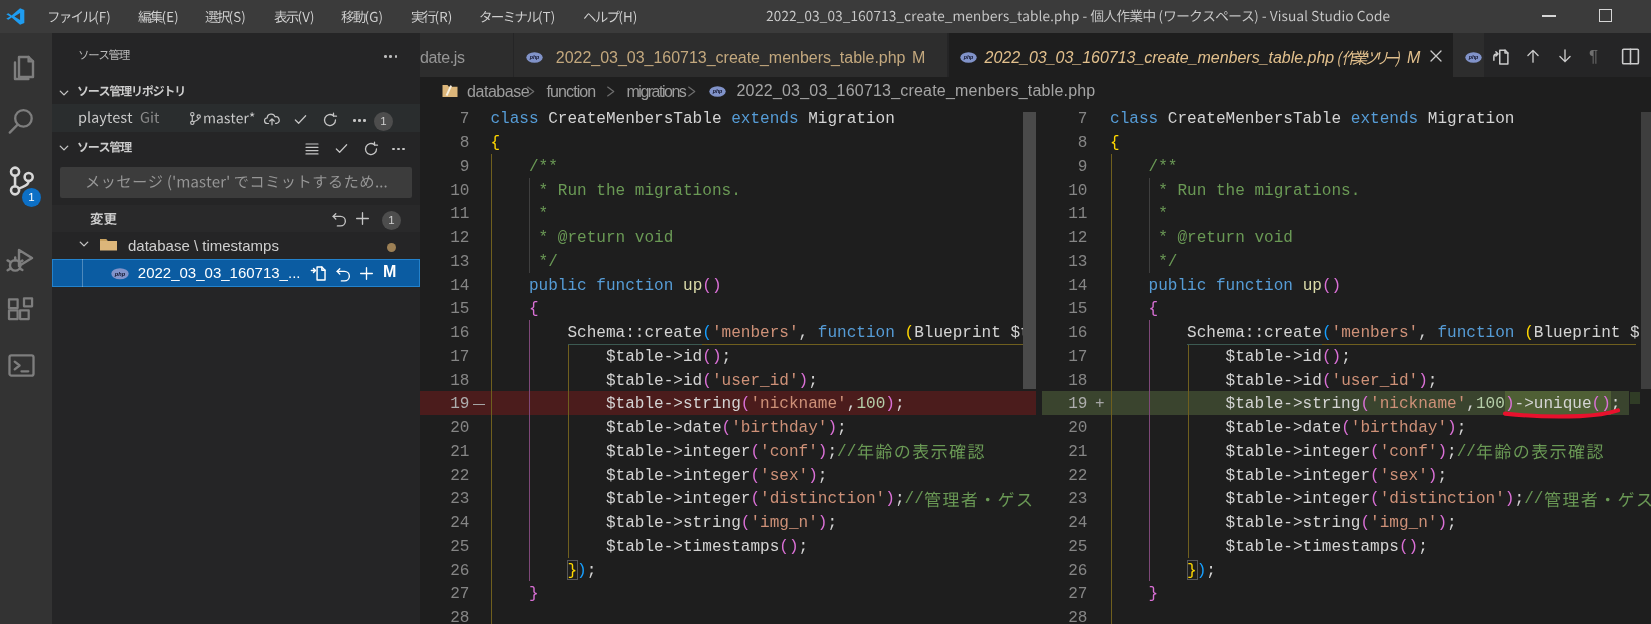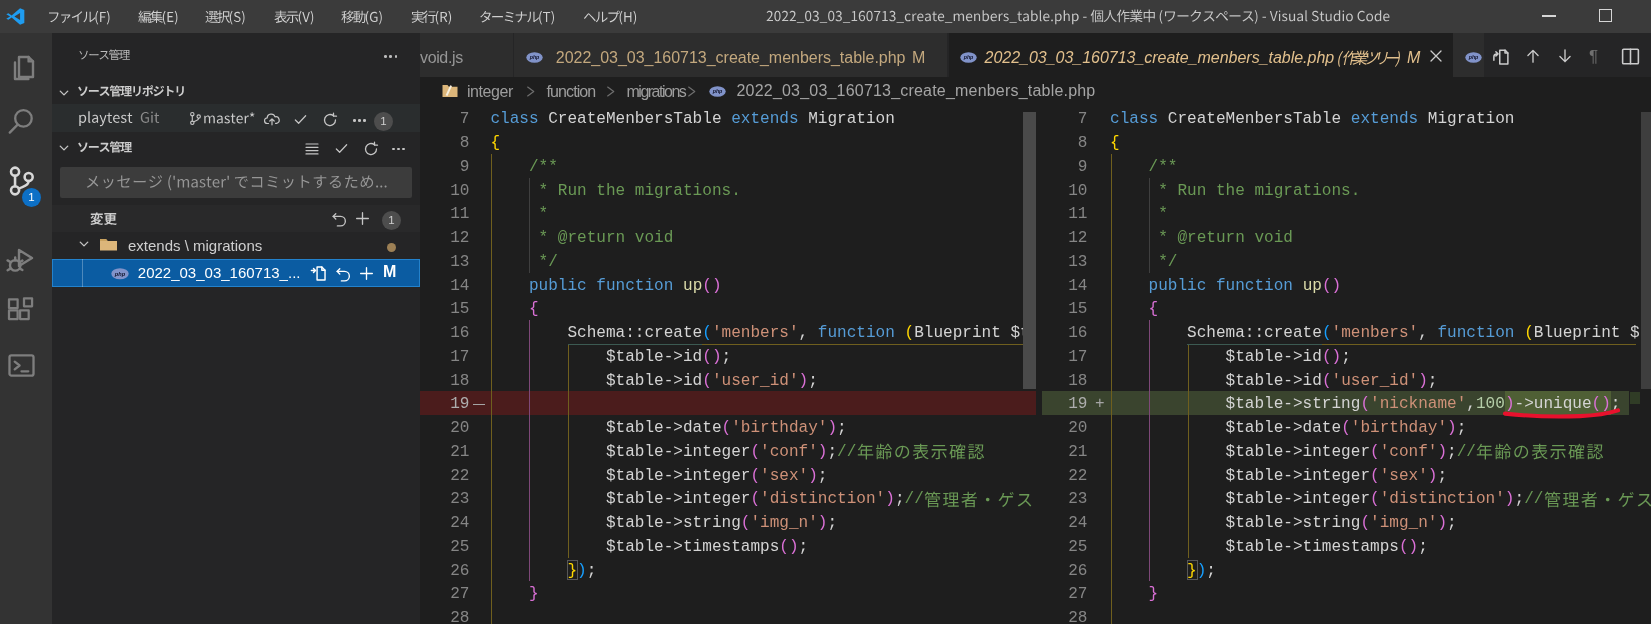--- a/index.html
+++ b/index.html
@@ -118,21 +118,21 @@
     <svg style="position:absolute;left:335px;top:265px" width="17" height="17" viewBox="0 0 16 16" fill="none" stroke="#ffffff" stroke-width="1.25" stroke-linecap="round" stroke-linejoin="round">
       <path d="M4.5 3.5 2 6l2.5 2.5"></path>
       <path d="M2 6h7a4.5 4.5 0 0 1 0 9H6"></path>
     </svg>
     <svg style="position:absolute;left:357.5px;top:265px" width="17" height="17" viewBox="0 0 16 16" fill="none" stroke="#ffffff" stroke-width="1.25" stroke-linecap="round" stroke-linejoin="round">
       <path d="M8 2.5v11M2.5 8h11"></path>
     </svg>
     <div style="position:absolute;left:383px;top:263px;width:18px;height:20px;color:#fff;font-size:16px;font-weight:600">M</div>
     <div style="position:absolute;left:420px;top:33px;width:1231px;height:44px;background:#252526"></div>
     <div style="position:absolute;left:420px;top:33px;width:93px;height:44px;background:#2d2d2d"></div>
-    <div style="position:absolute;left:420px;top:48px;width:93px;height:20px;color:#969696;font-size:16px;line-height:20px;letter-spacing:-0.36px">void.js</div>
+    <div style="position:absolute;left:420px;top:48px;width:93px;height:20px;color:#969696;font-size:16px;line-height:20px;letter-spacing:-0.36px">date.js</div>
     <div style="position:absolute;left:514px;top:33px;width:433px;height:44px;background:#2d2d2d"></div>
     <svg class="abs" style="left:526px;top:52px" width="17" height="11" viewBox="0 0 18 11.5">
       <ellipse cx="9" cy="5.75" rx="8.7" ry="5.5" fill="#8193c9"></ellipse>
       <text x="9" y="7.8" font-size="5.6" font-style="italic" font-weight="bold" fill="#10132b" text-anchor="middle" font-family="Liberation Sans">php</text>
     </svg>
     <div style="position:absolute;left:555.8px;top:48px;width:360px;height:20px;color:#c3a87e;font-size:16px;line-height:20px;letter-spacing:-0.02px">2022_03_03_160713_create_menbers_table.php</div>
     <div style="position:absolute;left:912px;top:48px;width:20px;height:20px;color:#c3a87e;font-size:16px;line-height:20px">M</div>
     <div style="position:absolute;left:948.5px;top:33px;width:506px;height:44px;background:#1e1e1e"></div>
     <svg class="abs" style="left:960px;top:52px" width="17" height="11" viewBox="0 0 18 11.5">
       <ellipse cx="9" cy="5.75" rx="8.7" ry="5.5" fill="#8193c9"></ellipse>
@@ -162,21 +162,21 @@
     <div style="position:absolute;left:1589px;top:46px;width:20px;height:22px;color:#707070;font-size:17px;line-height:22px">¶</div>
     <svg style="position:absolute;left:1620px;top:46px" width="21" height="21" viewBox="0 0 16 16" fill="none" stroke="#cccccc" stroke-width="1.2" stroke-linecap="round" stroke-linejoin="round">
       <rect x="2" y="2.5" width="12" height="11" rx="0.8"></rect>
       <path d="M8 2.5v11"></path>
     </svg>
     <div style="position:absolute;left:420px;top:77px;width:1231px;height:28px;background:#1e1e1e"></div>
     <svg class="abs" style="left:442px;top:84px" width="16" height="14" viewBox="0 0 16 14">
       <path fill="#dcb67a" d="M.5 1h5l1.4 1.7h8.6V13H.5z"></path>
       <path fill="#f6eedd" d="m8.2 1.2 1.8.9L5.5 12l-1.9-.8z"></path>
     </svg>
-    <div style="position:absolute;left:467px;top:82.5px;width:150px;height:18px;color:#9d9d9d;font-size:16px;line-height:18px;letter-spacing:-0.45px">integer</div>
+    <div style="position:absolute;left:467px;top:82.5px;width:150px;height:18px;color:#9d9d9d;font-size:16px;line-height:18px;letter-spacing:-0.45px">database</div>
     <svg style="position:absolute;left:524px;top:85px" width="13" height="13" viewBox="0 0 16 16" fill="none" stroke="#6f6f6f" stroke-width="1.45" stroke-linecap="round" stroke-linejoin="round">
       <path d="M4.5 2.5 12 8l-7.5 5.5"></path>
     </svg>
     <div style="position:absolute;left:546.5px;top:82.5px;width:150px;height:18px;color:#9d9d9d;font-size:16px;line-height:18px;letter-spacing:-0.9px">function</div>
     <svg style="position:absolute;left:603.5px;top:85px" width="13" height="13" viewBox="0 0 16 16" fill="none" stroke="#6f6f6f" stroke-width="1.45" stroke-linecap="round" stroke-linejoin="round">
       <path d="M4.5 2.5 12 8l-7.5 5.5"></path>
     </svg>
     <div style="position:absolute;left:626.5px;top:82.5px;width:150px;height:18px;color:#9d9d9d;font-size:16px;line-height:18px;letter-spacing:-1.5px">migrations</div>
     <svg style="position:absolute;left:685px;top:85px" width="13" height="13" viewBox="0 0 16 16" fill="none" stroke="#6f6f6f" stroke-width="1.45" stroke-linecap="round" stroke-linejoin="round">
       <path d="M4.5 2.5 12 8l-7.5 5.5"></path>
@@ -209,20 +209,21 @@
       <div class="mono abs" style="left:70.4px;top:264.65px;color:#d4d4d4">            <span style="color:#d4d4d4">$table-&gt;id</span><span style="color:#da70d6">(</span><span style="color:#ce9178">'user_id'</span><span style="color:#da70d6">)</span><span style="color:#d4d4d4">;</span></div>
       <div class="mono abs" style="left:70.4px;top:312.15px;color:#d4d4d4">            <span style="color:#d4d4d4">$table-&gt;date</span><span style="color:#da70d6">(</span><span style="color:#ce9178">'birthday'</span><span style="color:#da70d6">)</span><span style="color:#d4d4d4">;</span></div>
       <div class="mono abs" style="left:70.4px;top:335.9px;color:#d4d4d4">            <span style="color:#d4d4d4">$table-&gt;integer</span><span style="color:#da70d6">(</span><span style="color:#ce9178">'conf'</span><span style="color:#da70d6">)</span><span style="color:#d4d4d4">;</span><span style="color:#6a9955">//</span></div>
       <div class="mono abs" style="left:70.4px;top:359.65px;color:#d4d4d4">            <span style="color:#d4d4d4">$table-&gt;integer</span><span style="color:#da70d6">(</span><span style="color:#ce9178">'sex'</span><span style="color:#da70d6">)</span><span style="color:#d4d4d4">;</span></div>
       <div class="mono abs" style="left:70.4px;top:383.4px;color:#d4d4d4">            <span style="color:#d4d4d4">$table-&gt;integer</span><span style="color:#da70d6">(</span><span style="color:#ce9178">'distinction'</span><span style="color:#da70d6">)</span><span style="color:#d4d4d4">;</span><span style="color:#6a9955">//</span></div>
       <div class="mono abs" style="left:70.4px;top:407.15px;color:#d4d4d4">            <span style="color:#d4d4d4">$table-&gt;string</span><span style="color:#da70d6">(</span><span style="color:#ce9178">'img_n'</span><span style="color:#da70d6">)</span><span style="color:#d4d4d4">;</span></div>
       <div class="mono abs" style="left:70.4px;top:430.9px;color:#d4d4d4">            <span style="color:#d4d4d4">$table-&gt;timestamps</span><span style="color:#da70d6">()</span><span style="color:#d4d4d4">;</span></div>
       <div class="mono abs" style="left:70.4px;top:454.65px;color:#d4d4d4">        <span style="color:#ffd700">}</span><span style="color:#179fff">)</span><span style="color:#d4d4d4">;</span></div>
       <div class="mono abs" style="left:70.4px;top:478.4px;color:#d4d4d4">    <span style="color:#da70d6">}</span></div>
       <div class="mono abs" style="left:70.4px;top:502.15px;color:#d4d4d4"></div>
+      <div class="mono abs" style="left:70.4px;top:288.4px;color:#d4d4d4">            <span style="color:#d4d4d4">$table-&gt;string</span><span style="color:#da70d6">(</span><span style="color:#ce9178">'nickname'</span><span style="color:#d4d4d4">,</span><span style="color:#b5cea8">100</span><span style="color:#da70d6">)</span><span style="color:#d4d4d4">;</span></div>
       <div class="mono abs" style="left:9.5px;top:3.4px;width:40px;text-align:right;color:#858585">7</div>
       <div class="mono abs" style="left:9.5px;top:27.15px;width:40px;text-align:right;color:#858585">8</div>
       <div class="mono abs" style="left:9.5px;top:50.9px;width:40px;text-align:right;color:#858585">9</div>
       <div class="mono abs" style="left:9.5px;top:74.65px;width:40px;text-align:right;color:#858585">10</div>
       <div class="mono abs" style="left:9.5px;top:98.4px;width:40px;text-align:right;color:#858585">11</div>
       <div class="mono abs" style="left:9.5px;top:122.15px;width:40px;text-align:right;color:#858585">12</div>
       <div class="mono abs" style="left:9.5px;top:145.9px;width:40px;text-align:right;color:#858585">13</div>
       <div class="mono abs" style="left:9.5px;top:169.65px;width:40px;text-align:right;color:#858585">14</div>
       <div class="mono abs" style="left:9.5px;top:193.4px;width:40px;text-align:right;color:#858585">15</div>
       <div class="mono abs" style="left:9.5px;top:217.15px;width:40px;text-align:right;color:#858585">16</div>
@@ -301,21 +302,21 @@
       <div class="mono abs" style="left:5.5px;top:478.4px;width:40px;text-align:right;color:#858585">27</div>
       <div class="mono abs" style="left:5.5px;top:502.15px;width:40px;text-align:right;color:#858585">28</div>
       <div class="mono abs" style="left:53px;top:288.4px;color:#a5a5a5">+</div>
       <svg style="position:absolute;left:434.32px;top:338px;overflow:visible" width="130" height="22" viewBox="0 0 130 22">
         <path fill="#6a9955" d="M0.8 11.2V12.4H8.7V16.4H10V12.4H16.2V11.2H10V7.8H15V6.6H10V4H15.4V2.8H5.2C5.5 2.2 5.8 1.6 6 1L4.7 0.7C3.9 3 2.5 5.2 0.9 6.6C1.2 6.8 1.7 7.2 2 7.4C2.9 6.5 3.8 5.3 4.6 4H8.7V6.6H3.6V11.2ZM4.9 11.2V7.8H8.7V11.2Z M28.6 5.9V7H33.1V5.9ZM21.2 7.5C21.5 8 21.7 8.7 21.8 9.3L22.5 9C22.4 8.5 22.1 7.8 21.8 7.3ZM24.9 7.3C24.7 7.8 24.4 8.5 24.1 9L24.7 9.2C25 8.8 25.3 8.1 25.6 7.5ZM30.8 2.1C31.6 3.7 32.9 5.6 34.3 6.8C34.5 6.5 34.8 6 35 5.7C33.6 4.6 32.2 2.6 31.4 0.8H30.2C29.6 2.3 28.5 4.1 27.3 5.4V5H24.2V3.3H27V2.3H24.2V0.7H23V5H21.4V1.7H20.3V5H19.1V6.1H26.9C27.1 6.4 27.3 6.7 27.4 7C28.8 5.8 30.1 3.7 30.8 2.1ZM21.1 9.4V10.3H22.6C22.2 11.1 21.5 12 20.9 12.5C21.1 12.7 21.3 13.1 21.4 13.4C21.9 12.9 22.5 12 22.9 11.2V13.8H23.8V11.2C24.3 11.7 24.9 12.4 25.2 12.7L25.7 12.1C25.4 11.8 24.2 10.7 23.8 10.4V10.3H25.6V9.4H23.8V6.9H22.9V9.4ZM26 6.8V14.2H20.7V6.8H19.7V16.3H20.7V15.2H26V16.2H27V6.8ZM27.7 8.6V9.7H29.4V16.3H30.6V9.7H32.9V13C32.9 13.2 32.8 13.2 32.6 13.3C32.5 13.3 31.9 13.3 31.2 13.2C31.3 13.6 31.5 14 31.6 14.4C32.5 14.4 33.1 14.4 33.5 14.2C34 14 34.1 13.6 34.1 13V8.6Z M44.9 4.1C44.7 5.6 44.4 7.3 43.9 8.7C43.1 11.5 42.2 12.7 41.4 12.7C40.6 12.7 39.6 11.7 39.6 9.6C39.6 7.3 41.6 4.5 44.9 4.1ZM46.3 4.1C49.2 4.3 50.8 6.4 50.8 9C50.8 11.9 48.7 13.6 46.5 14C46.1 14.1 45.6 14.2 45.1 14.3L45.9 15.5C49.9 15 52.2 12.6 52.2 9.1C52.2 5.6 49.7 2.8 45.7 2.8C41.6 2.8 38.3 6 38.3 9.7C38.3 12.5 39.8 14.3 41.3 14.3C42.9 14.3 44.2 12.5 45.3 9C45.8 7.4 46.1 5.6 46.3 4.1Z M57.6 15.2 58 16.4C60 15.8 62.9 15.1 65.6 14.4L65.5 13.3L61.2 14.3V10.4C62.2 9.8 63.1 9.1 63.8 8.4C65 12.3 67.2 15.1 70.8 16.3C71 16 71.4 15.4 71.7 15.2C69.7 14.6 68.2 13.6 67 12.2C68.2 11.5 69.6 10.6 70.7 9.7L69.7 8.9C68.8 9.7 67.5 10.6 66.4 11.3C65.8 10.5 65.3 9.5 65 8.4H71.1V7.2H64.3V5.7H69.9V4.6H64.3V3.3H70.5V2.1H64.3V0.7H63V2.1H56.9V3.3H63V4.6H57.7V5.7H63V7.2H56.3V8.4H62.2C60.5 9.8 57.9 11 55.7 11.7C55.9 11.9 56.3 12.4 56.5 12.7C57.6 12.3 58.8 11.8 60 11.2V14.6Z M77.6 9C76.8 11 75.6 12.8 74.2 14C74.5 14.2 75.1 14.6 75.4 14.8C76.7 13.5 78.1 11.5 78.9 9.4ZM85.2 9.6C86.5 11.2 87.7 13.4 88.2 14.8L89.5 14.3C89 12.8 87.6 10.7 86.4 9.1ZM76.1 2V3.2H88.1V2ZM74.6 6.1V7.4H81.4V14.7C81.4 14.9 81.3 15 81 15C80.7 15.1 79.6 15.1 78.4 15C78.6 15.4 78.8 16 78.9 16.3C80.4 16.3 81.4 16.3 82 16.1C82.6 15.9 82.8 15.5 82.8 14.7V7.4H89.6V6.1Z M103.6 9.9V11.7H101.3V9.9ZM92.9 1.9V3H94.8C94.4 6 93.7 8.7 92.4 10.6C92.6 10.8 93 11.5 93.1 11.8C93.5 11.3 93.8 10.7 94.1 10.1V15.6H95.2V14.3H98.4V8.3C98.7 8.5 99 8.8 99.2 9C99.5 8.8 99.8 8.5 100.1 8.2V16.4H101.3V15.6H108.3V14.5H104.8V12.7H107.5V11.7H104.8V9.9H107.5V8.9H104.8V7.2H107.8V6.1H105.1C105.3 5.6 105.6 5 105.9 4.4L104.7 4.1C104.5 4.7 104.2 5.5 103.9 6.1H101.9C102.4 5.3 102.8 4.5 103.2 3.6H107.1V5.4H108.2V2.5H103.7C103.8 2 104 1.5 104.1 0.9L102.9 0.7C102.8 1.3 102.6 1.9 102.4 2.5H98.9V5.4H100.1V3.6H101.9C101 5.4 99.9 6.9 98.4 8V6.8H95.3C95.6 5.6 95.8 4.4 96 3H98.9V1.9ZM103.6 8.9H101.3V7.2H103.6ZM103.6 12.7V14.5H101.3V12.7ZM95.2 8H97.3V13.1H95.2Z M119.8 10.5V14.6C119.8 15.9 120 16.2 121.3 16.2C121.6 16.2 122.9 16.2 123.2 16.2C124.3 16.2 124.6 15.7 124.7 13.6C124.4 13.5 123.9 13.4 123.7 13.1C123.6 14.9 123.5 15.1 123.1 15.1C122.8 15.1 121.7 15.1 121.5 15.1C121 15.1 120.9 15 120.9 14.6V10.5ZM118.1 11.1C118 12.5 117.6 14 116.8 14.8L117.7 15.4C118.6 14.5 119 12.9 119.2 11.3ZM120 8.9C121.1 9.6 122.4 10.6 123 11.3L123.8 10.4C123.2 9.7 121.9 8.8 120.8 8.2ZM124 11.2C124.9 12.4 125.6 14.2 125.8 15.3L127 14.8C126.7 13.7 126 12 125 10.8ZM111.8 5.9V6.9H116.6V5.9ZM111.9 1.3V2.3H116.6V1.3ZM111.8 8.1V9.2H116.6V8.1ZM111 3.5V4.6H117.1V3.5ZM118 1.5V2.5H120.9C120.8 3.1 120.6 3.7 120.4 4.2C119.8 3.9 119.1 3.7 118.4 3.4L117.8 4.3C118.5 4.6 119.3 4.9 120 5.3C119.5 6.4 118.6 7.3 117.2 8C117.5 8.2 117.8 8.6 117.9 8.9C119.5 8.1 120.4 7 121.1 5.8C121.8 6.2 122.4 6.5 122.8 6.9L123.5 5.9C123 5.5 122.3 5.1 121.5 4.7C121.7 4 121.9 3.3 122 2.5H124.9C124.8 5.7 124.6 6.9 124.4 7.2C124.2 7.4 124.1 7.4 123.8 7.4C123.5 7.4 122.8 7.4 122 7.3C122.2 7.6 122.4 8.1 122.4 8.5C123.2 8.5 123.9 8.5 124.4 8.5C124.8 8.5 125.1 8.3 125.4 8C125.8 7.5 126 6 126.2 2C126.2 1.8 126.2 1.5 126.2 1.5ZM111.8 10.4V16.2H112.9V15.4H116.7V10.4ZM112.9 11.5H115.6V14.3H112.9Z"></path>
       </svg>
       <svg style="position:absolute;left:501.8px;top:385.5px;overflow:visible" width="130" height="22" viewBox="0 0 130 22">
         <path fill="#6a9955" d="M3.9 7.6V16.4H5.1V15.8H13.1V16.3H14.3V12.1H5.1V11H13.3V7.6ZM13.1 14.8H5.1V13.1H13.1ZM9.8 0.6C9.5 1.5 8.9 2.3 8.3 3V2H3.8C4 1.7 4.1 1.3 4.3 1L3.1 0.6C2.6 2 1.6 3.3 0.6 4.2C0.9 4.3 1.5 4.7 1.7 4.9C2.2 4.4 2.7 3.8 3.2 3.1H3.9C4.2 3.6 4.6 4.4 4.7 4.8L5.8 4.5C5.7 4.1 5.5 3.6 5.2 3.1H8.2C7.9 3.4 7.5 3.7 7.1 4L7.8 4.4V5.5H1.4V8.7H2.6V6.5H14.5V8.7H15.7V5.5H9.1V4.2H8.8C9.1 3.8 9.5 3.5 9.8 3.1H11.1C11.6 3.6 12.1 4.4 12.3 4.9L13.5 4.5C13.3 4.1 12.9 3.5 12.5 3.1H16.3V2H10.5C10.7 1.7 10.9 1.3 11 0.9ZM5.1 8.5H12V10H5.1Z M26.5 5.8H29.1V8H26.5ZM30.2 5.8H32.8V8H30.2ZM26.5 2.6H29.1V4.8H26.5ZM30.2 2.6H32.8V4.8H30.2ZM23.8 14.6V15.8H34.8V14.6H30.3V12.3H34.3V11.1H30.3V9.1H34V1.5H25.3V9.1H29V11.1H25.1V12.3H29V14.6ZM19 13.3 19.3 14.6C20.8 14.1 22.8 13.4 24.6 12.8L24.4 11.6L22.5 12.2V8H24.2V6.8H22.5V3.1H24.5V1.9H19.2V3.1H21.3V6.8H19.4V8H21.3V12.6C20.4 12.9 19.6 13.1 19 13.3Z M51 1.3C50.4 2.1 49.8 2.8 49.1 3.6V2.9H44.8V0.7H43.6V2.9H39.2V4H43.6V6.2H37.7V7.3H44.4C42.2 8.7 39.8 9.9 37.3 10.7C37.6 11 38 11.5 38.2 11.8C39.2 11.4 40.3 10.9 41.3 10.4V16.4H42.6V15.8H49.5V16.3H50.8V9.1H43.7C44.7 8.6 45.6 8 46.5 7.3H52.9V6.2H48C49.5 4.9 50.9 3.5 52.1 1.9ZM44.8 6.2V4H48.6C47.8 4.8 47 5.5 46 6.2ZM42.6 12.9H49.5V14.7H42.6ZM42.6 11.9V10.2H49.5V11.9Z M63.7 6.7C62.7 6.7 61.9 7.5 61.9 8.5C61.9 9.5 62.7 10.3 63.7 10.3C64.7 10.3 65.5 9.5 65.5 8.5C65.5 7.5 64.7 6.7 63.7 6.7Z M86.5 1.6 85.6 2C86.1 2.6 86.7 3.6 87 4.3L87.9 3.9C87.6 3.2 86.9 2.2 86.5 1.6ZM88.4 0.9 87.5 1.3C88 1.9 88.5 2.9 88.9 3.6L89.8 3.2C89.5 2.6 88.8 1.5 88.4 0.9ZM80.4 2.2 78.7 1.9C78.7 2.3 78.6 2.8 78.5 3.2C78.3 3.9 78 4.8 77.5 5.6C76.9 6.7 75.7 8.4 74.5 9.3L75.8 10.1C76.8 9.3 78 7.7 78.6 6.4H83C82.8 10.8 80.9 13 79.3 14.2C78.9 14.5 78.4 14.8 77.9 15L79.3 16C82.3 14.1 84.2 11.3 84.4 6.4H87.3C87.7 6.4 88.4 6.4 88.9 6.5V5C88.4 5.1 87.7 5.1 87.3 5.1H79.3C79.5 4.5 79.8 3.9 79.9 3.4C80 3 80.2 2.6 80.4 2.2Z M105.6 3.6 104.7 3C104.5 3 104 3.1 103.5 3.1C102.8 3.1 97.6 3.1 96.9 3.1C96.4 3.1 95.4 3 95.2 3V4.5C95.4 4.5 96.3 4.5 96.9 4.5C97.5 4.5 102.9 4.5 103.5 4.5C103.1 5.9 101.9 7.9 100.7 9.2C99 11.1 96.4 13.2 93.7 14.2L94.8 15.4C97.3 14.2 99.6 12.4 101.4 10.4C103.2 12 105 13.9 106.1 15.5L107.3 14.4C106.2 13.1 104.1 10.9 102.3 9.4C103.5 7.8 104.6 5.8 105.2 4.4C105.3 4.1 105.5 3.8 105.6 3.6Z M116.1 13.5C116.1 14.1 116.1 15 116 15.5H117.7C117.6 14.9 117.6 14 117.6 13.5L117.5 7.9C119.4 8.5 122.4 9.6 124.2 10.6L124.8 9.2C123 8.3 119.8 7.1 117.5 6.4V3.6C117.5 3.1 117.6 2.4 117.7 1.8H116C116.1 2.4 116.1 3.1 116.1 3.6C116.1 5 116.1 12.6 116.1 13.5Z"></path>
       </svg>
     </div>
-    <div class="abs" style="left:128px;top:238px;color:#cfcfcf;font-size:15px;line-height:16px">extends \ migrations</div>
+    <div class="abs" style="left:128px;top:238px;color:#cfcfcf;font-size:15px;line-height:16px">database \ timestamps</div>
     <div class="abs" style="left:137.8px;top:265px;color:#ffffff;font-size:15px;line-height:16px">2022_03_03_160713_...</div>
     <svg style="position:absolute;left:46.5px;top:9.5px;overflow:visible" width="65" height="18" viewBox="0 0 65 18">
       <path fill="#cfcfcf" d="M11.6 2.9 10.8 2.4C10.5 2.4 10.3 2.4 10.1 2.4C9.5 2.4 4.1 2.4 3.3 2.4C2.9 2.4 2.3 2.4 2 2.4V3.6C2.3 3.5 2.8 3.5 3.3 3.5C4.1 3.5 9.4 3.5 10.2 3.5C10 4.8 9.4 6.7 8.4 7.9C7.3 9.4 5.8 10.5 3.2 11.2L4.1 12.2C6.6 11.4 8.2 10.1 9.4 8.6C10.5 7.2 11.1 5 11.4 3.6C11.5 3.3 11.5 3.1 11.6 2.9Z M23.5 5.1 22.9 4.5C22.7 4.5 22.3 4.6 22.1 4.6C21.5 4.6 16 4.6 15.5 4.6C15.1 4.6 14.6 4.5 14.2 4.5V5.6C14.6 5.6 15.1 5.5 15.5 5.5C16 5.5 21.2 5.5 21.9 5.5C21.5 6.2 20.5 7.4 19.6 8L20.5 8.6C21.7 7.7 22.8 6.1 23.2 5.4C23.3 5.3 23.4 5.2 23.5 5.1ZM18.9 6.5H17.8C17.8 6.7 17.8 7 17.8 7.3C17.8 9 17.6 10.5 15.8 11.7C15.5 11.9 15.1 12.1 14.8 12.2L15.8 12.9C18.6 11.4 18.9 9.3 18.9 6.5Z M24.8 7 25.3 8.1C27.2 7.5 29 6.7 30.4 5.9V10.9C30.4 11.4 30.4 12 30.4 12.3H31.7C31.6 12 31.6 11.4 31.6 10.9V5.2C33 4.2 34.2 3.2 35.3 2.1L34.3 1.3C33.4 2.4 32.1 3.6 30.7 4.5C29.2 5.4 27.1 6.4 24.8 7Z M42.5 11.6 43.2 12.2C43.3 12.1 43.4 12 43.6 11.9C45.2 11.1 47.1 9.7 48.3 8.1L47.6 7.2C46.6 8.7 44.9 10 43.7 10.5C43.7 10.1 43.7 3.6 43.7 2.8C43.7 2.2 43.7 1.9 43.7 1.8H42.5C42.5 1.9 42.6 2.2 42.6 2.8C42.6 3.6 42.6 10.2 42.6 10.8C42.6 11.1 42.5 11.4 42.5 11.6ZM36.3 11.5 37.3 12.2C38.4 11.3 39.3 9.9 39.7 8.5C40.1 7.2 40.1 4.3 40.1 2.8C40.1 2.4 40.2 2 40.2 1.8H39C39 2.1 39 2.4 39 2.8C39 4.3 39 7 38.6 8.2C38.2 9.5 37.4 10.7 36.3 11.5Z M50.4 14.5 51.2 14.2C50 12.3 49.5 10 49.5 7.7C49.5 5.4 50 3.1 51.2 1.2L50.4 0.8C49.2 2.9 48.4 5 48.4 7.7C48.4 10.3 49.2 12.5 50.4 14.5Z M53.1 11.9H54.4V7.4H58.1V6.4H54.4V3H58.8V2H53.1Z M60.6 14.5C61.8 12.5 62.5 10.3 62.5 7.7C62.5 5 61.8 2.9 60.6 0.8L59.8 1.2C60.9 3.1 61.5 5.4 61.5 7.7C61.5 10 60.9 12.3 59.8 14.2Z"></path>
     </svg>
     <svg style="position:absolute;left:137.548px;top:9.5px;overflow:visible" width="42" height="18" viewBox="0 0 42 18">
       <path fill="#cfcfcf" d="M5.3 1.4V2.3H12.7V1.4ZM1.2 8.3C1 9.4 0.8 10.7 0.4 11.5C0.6 11.6 0.9 11.7 1.1 11.8C1.5 11 1.8 9.7 2 8.4ZM3.8 8.4C4.1 9.2 4.4 10.2 4.5 10.9L5.2 10.7C5 11.2 4.7 11.7 4.4 12.2C4.6 12.3 5 12.6 5.1 12.8C5.9 11.6 6.3 10.2 6.5 8.8V13H7.3V10.3H8.3V12.8H9V10.3H10V12.8H10.7V10.3H11.8V12C11.8 12.1 11.8 12.1 11.7 12.1C11.6 12.1 11.3 12.1 11 12.1C11.1 12.4 11.2 12.7 11.3 13C11.8 13 12.1 12.9 12.4 12.8C12.6 12.6 12.7 12.4 12.7 12V7.2H6.7L6.7 6.3H12.4V3.1H5.8V6.1C5.8 7.4 5.7 9.1 5.2 10.6C5.1 9.9 4.9 9 4.5 8.2ZM8.3 9.5H7.3V8H8.3ZM9 9.5V8H10V9.5ZM10.7 9.5V8H11.8V9.5ZM6.7 4H11.4V5.4H6.7ZM0.4 6.5 0.5 7.4 2.6 7.3V13H3.4V7.2L4.4 7.2C4.5 7.5 4.6 7.8 4.7 8L5.4 7.7C5.3 7 4.8 5.8 4.3 4.9L3.6 5.1C3.8 5.5 4 5.9 4.1 6.3L2.3 6.4C3.2 5.3 4.2 3.7 4.9 2.5L4.1 2.1C3.7 2.8 3.2 3.7 2.7 4.5C2.5 4.3 2.3 4 2 3.7C2.5 2.9 3.1 1.8 3.5 0.9L2.6 0.5C2.4 1.3 1.9 2.3 1.5 3.1L1 2.7L0.5 3.3C1.1 3.9 1.8 4.7 2.2 5.3C1.9 5.8 1.7 6.1 1.4 6.5Z M15.4 0.5C14.8 1.8 13.7 3.3 12.2 4.5C12.4 4.7 12.7 5 12.9 5.2C13.4 4.8 13.8 4.4 14.1 4V8H18V8.8H12.5V9.7H17.2C15.9 10.6 13.9 11.5 12.2 12C12.4 12.2 12.7 12.6 12.9 12.8C14.6 12.3 16.6 11.2 18 10.1V12.9H19V10C20.4 11.2 22.5 12.2 24.2 12.7C24.4 12.4 24.7 12.1 24.9 11.9C23.2 11.5 21.2 10.6 19.9 9.7H24.6V8.8H19V8H24.2V7.2H19.3V6.2H23.2V5.5H19.3V4.6H23.1V3.9H19.3V3H23.7V2.1H19.2C19.5 1.7 19.8 1.2 20 0.7L18.9 0.5C18.8 1 18.5 1.6 18.2 2.1H15.6C15.9 1.6 16.2 1.2 16.4 0.7ZM18.3 4.6V5.5H15.1V4.6ZM18.3 3.9H15.1V3H18.3ZM18.3 6.2V7.2H15.1V6.2Z M26.8 14.5 27.6 14.2C26.4 12.3 25.9 10 25.9 7.7C25.9 5.4 26.4 3.1 27.6 1.2L26.8 0.8C25.6 2.9 24.8 5 24.8 7.7C24.8 10.3 25.6 12.5 26.8 14.5Z M29.5 11.9H35.4V10.8H30.8V7.2H34.5V6.1H30.8V3H35.2V2H29.5Z M37.5 14.5C38.7 12.5 39.4 10.3 39.4 7.7C39.4 5 38.7 2.9 37.5 0.8L36.7 1.2C37.8 3.1 38.4 5.4 38.4 7.7C38.4 10 37.8 12.3 36.7 14.2Z"></path>
     </svg>
     <svg style="position:absolute;left:205.496px;top:9.5px;overflow:visible" width="42" height="18" viewBox="0 0 42 18">
       <path fill="#cfcfcf" d="M0.7 1.4C1.5 2 2.3 3 2.7 3.7L3.6 3.1C3.2 2.4 2.3 1.5 1.5 0.9ZM9.2 9.7C10.1 10.2 11.1 10.9 11.7 11.4L12.6 10.9C12 10.4 10.9 9.8 9.9 9.3ZM6.7 9.3C6.1 9.8 5.1 10.3 4.2 10.7C4.4 10.8 4.8 11.2 4.9 11.3C5.8 10.9 6.9 10.2 7.6 9.6ZM3.2 5.9H0.6V6.8H2.3V10.3C1.7 10.9 1 11.5 0.5 11.9L1 12.9C1.6 12.2 2.2 11.7 2.8 11.1C3.7 12.2 4.9 12.6 6.7 12.7C8.2 12.7 11.2 12.7 12.7 12.7C12.8 12.4 12.9 11.9 13 11.7C11.4 11.8 8.2 11.8 6.7 11.8C5.1 11.7 3.9 11.3 3.2 10.2ZM9.4 5.3V6.3H7.2V5.3H6.2V6.3H4.2V7H6.2V8.3H3.8V9.1H12.9V8.3H10.4V7H12.4V6.3H10.4V5.3ZM7.2 7H9.4V8.3H7.2ZM4.3 2.6V4.1C4.3 4.9 4.6 5.1 5.6 5.1C5.8 5.1 7 5.1 7.2 5.1C8 5.1 8.2 4.9 8.3 4C8 3.9 7.7 3.8 7.5 3.7C7.5 4.3 7.5 4.4 7.1 4.4C6.9 4.4 5.8 4.4 5.7 4.4C5.2 4.4 5.2 4.3 5.2 4.1V3.4H7.8V1.1H4.1V1.8H7V2.6ZM8.7 2.6V4.1C8.7 4.9 9 5.1 10 5.1C10.2 5.1 11.6 5.1 11.9 5.1C12.6 5.1 12.8 4.8 12.9 3.9C12.7 3.9 12.4 3.8 12.2 3.6C12.1 4.3 12.1 4.4 11.7 4.4C11.4 4.4 10.3 4.4 10.1 4.4C9.7 4.4 9.6 4.3 9.6 4.1V3.4H12.2V1.1H8.5V1.8H11.4V2.6Z M18 1.3V5.9C18 7.9 17.8 10.5 16.1 12.3C16.3 12.4 16.7 12.8 16.8 13C18.5 11.3 18.9 8.8 18.9 6.8H20.6C21.2 9.6 22.3 11.9 24.3 13C24.4 12.7 24.8 12.3 25 12.1C23.2 11.2 22.2 9.2 21.6 6.8H24.3V1.3ZM19 2.3H23.2V5.8H19ZM12.2 7.7 12.5 8.7 14.4 8.2V11.7C14.4 11.9 14.4 12 14.1 12C14 12 13.3 12 12.6 12C12.7 12.3 12.9 12.7 12.9 13C13.9 13 14.5 12.9 14.9 12.8C15.3 12.6 15.4 12.3 15.4 11.7V7.9L17.4 7.4L17.3 6.5L15.4 7V4.2H17.3V3.3H15.4V0.5H14.4V3.3H12.4V4.2H14.4V7.2Z M26.8 14.5 27.6 14.2C26.4 12.3 25.9 10 25.9 7.7C25.9 5.4 26.4 3.1 27.6 1.2L26.8 0.8C25.6 2.9 24.8 5 24.8 7.7C24.8 10.3 25.6 12.5 26.8 14.5Z M32.3 12.1C34.3 12.1 35.6 10.8 35.6 9.2C35.6 7.8 34.7 7.1 33.6 6.6L32.2 6C31.4 5.7 30.5 5.3 30.5 4.3C30.5 3.5 31.3 2.9 32.4 2.9C33.3 2.9 34 3.3 34.6 3.8L35.3 3C34.6 2.3 33.6 1.8 32.4 1.8C30.6 1.8 29.3 2.9 29.3 4.4C29.3 5.9 30.4 6.6 31.3 7L32.7 7.6C33.6 8 34.4 8.3 34.4 9.4C34.4 10.3 33.6 11 32.3 11C31.3 11 30.3 10.5 29.6 9.7L28.8 10.6C29.7 11.5 30.9 12.1 32.3 12.1Z M37.5 14.5C38.8 12.5 39.5 10.3 39.5 7.7C39.5 5 38.8 2.9 37.5 0.8L36.8 1.2C37.9 3.1 38.5 5.4 38.5 7.7C38.5 10 37.9 12.3 36.8 14.2Z"></path>
     </svg>

